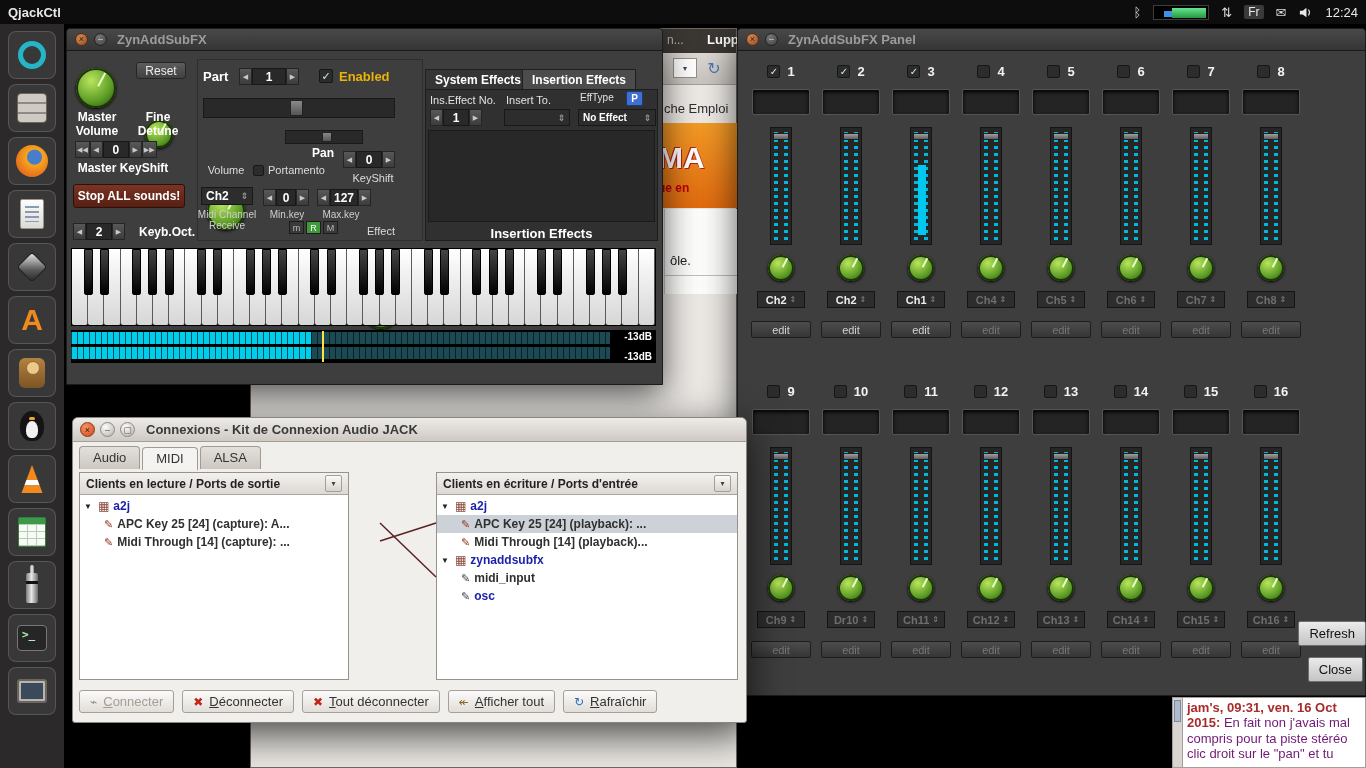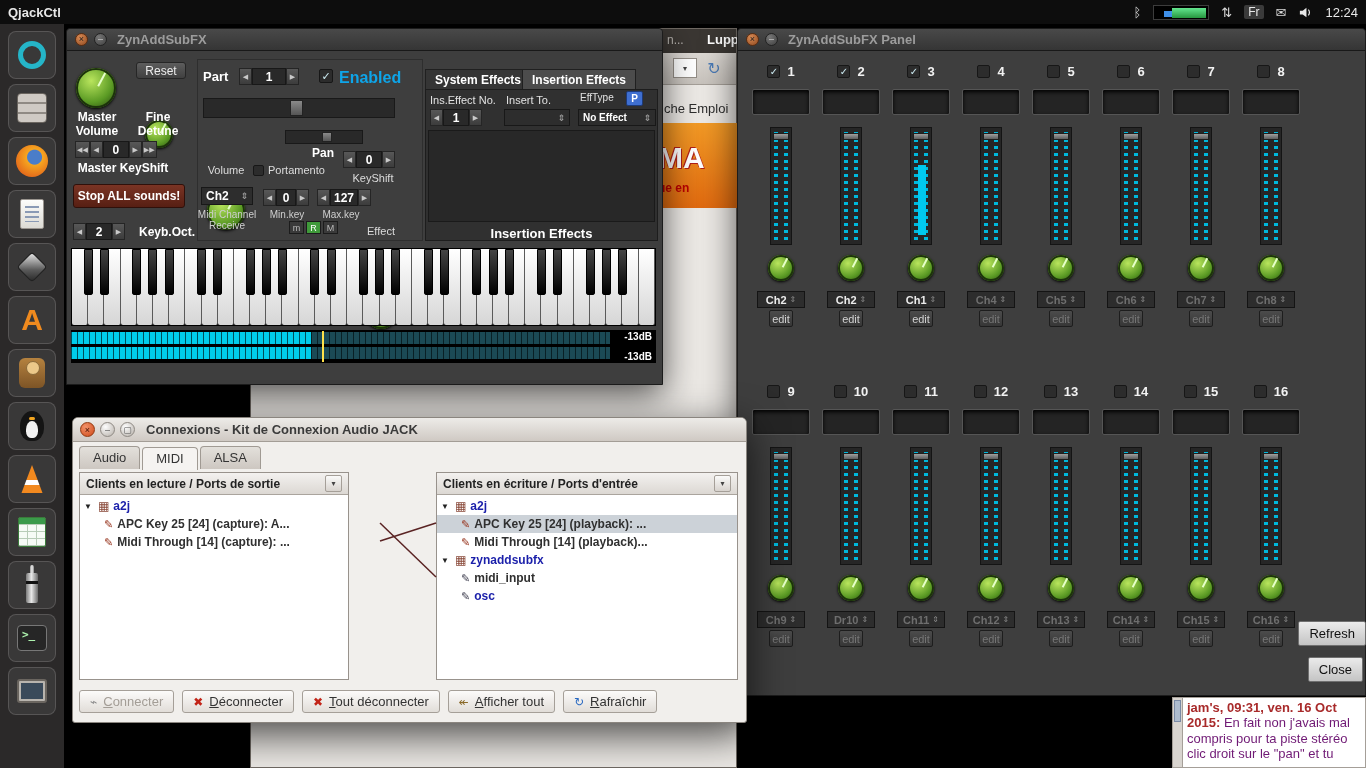--- a/index.html
+++ b/index.html
@@ -123,21 +123,21 @@
   .dash{position:absolute;top:4px;bottom:4px;width:4px;background:repeating-linear-gradient(180deg,#00b8dc 0 3px,rgba(0,0,0,0) 3px 7px)}
   .dash.l{left:3px}.dash.r{right:3px}
   .fhandle{position:absolute;left:2px;right:2px;top:5px;height:7px;background:linear-gradient(#a0a0a0,#5e5e5e);border:1px solid #1f1f1f}
   .meter{position:absolute;left:7px;width:8px;top:32%;bottom:8%;background:#00c8ee}
   .knob-sm{width:26px;height:26px;margin-top:10px}
   .midisel{width:48px;height:17px;margin-top:10px;background:#2d2d2d;border:1px solid #141414;display:flex;
     align-items:center;justify-content:center;gap:3px}
   .mtxt{font-size:11px;font-weight:bold;color:#6e6e6e}
   .mtxt.on{color:#ececec}
   .midisel .ud{font-size:8px;color:#8a8a8a}
-  .editbtn{width:24px;height:17px;margin-top:2px;background:linear-gradient(#4c4c4c,#363636);border:1px solid #1d1d1d;
+  .editbtn{width:60px;height:17px;margin-top:13px;background:linear-gradient(#4c4c4c,#363636);border:1px solid #1d1d1d;
     color:#d2d2d2;font-size:11px;display:flex;align-items:center;justify-content:center;border-radius:2px}
   .editbtn.dim{color:#767676}
   .panel-btn{position:absolute;background:linear-gradient(#ebebeb,#c4c4c4);border:1px solid #6f6f6f;color:#111;
     font-size:13px;padding:4px 10px;border-radius:2px}
 
   
   #conn{position:absolute;left:72px;top:417px;width:675px;height:306px;background:#f1efec;border:1px solid #8a857f;
     border-radius:6px 6px 3px 3px;z-index:26;box-shadow:0 12px 40px rgba(0,0,0,.7)}
   .ltitle{height:24px;background:linear-gradient(#edebe8,#cfc9c3);border-bottom:1px solid #a39d96;
     border-radius:5px 5px 0 0;display:flex;align-items:center;gap:5px;padding:0 7px}
@@ -279,20 +279,24 @@
   <div class="br-toolbar">
     <span class="url-dd">▾</span>
     <span class="reload">↻</span>
   </div>
   <div class="br-content">
     <span class="txt-emploi">che Emploi</span>
     <div class="banner">
       <div class="banner-big">MA</div>
       <div class="banner-sub">ue en</div>
     </div>
+    <div class="white-block">
+      <span class="txt-ole">ôle.</span>
+      <span class="wb-line"></span>
+    </div>
     <div class="portail-row">
       <span>Portail Matériel</span>
       <span class="arr">▶</span>
     </div>
     <span class="titre-label">Titre</span>
     <input class="titre-input" value="APC KEY 25" style="">
   </div>
 </div>
 
 <div id="zyn-panel" class="dwin">
@@ -633,21 +637,21 @@
     <div class="label-w abs" style="left:72px;top:175px;width:64px;text-align:left">Keyb.Oct.</div>
 
     <div class="abs" style="left:130px;top:8px;width:226px;height:182px;border:1px solid #2e2e2e"></div>
     <div class="abs" style="left:136px;top:18px;color:#fff;font-weight:bold;font-size:13px">Part</div>
     <span class="counter" style="left:172px;top:17px">
       <span class="c-btn">◀</span>
       <span class="c-val" style="min-width:34px">1</span>
       <span class="c-btn">▶</span>
     </span>
     <span class="chk abs" style="left:252px;top:18px">✓</span>
-    <div class="abs" style="left:272px;top:18px;color:#0ea5e9;font-weight:bold;font-size:16px">Enabled</div>
+    <div class="abs" style="left:272px;top:18px;color:#eab308;font-weight:bold;font-size:13px">Enabled</div>
 
     <div class="slider-h" style="left:136px;top:47px;width:192px;height:20px">
       <span class="sh-handle" style="left:45%"></span>
     </div>
     <div class="knob abs" style="left:140px;top:73px;width:38px;height:38px"></div>
     <div class="label-s abs" style="left:136px;top:113px;width:46px">Volume</div>
 
     <div class="slider-h" style="left:218px;top:79px;width:78px;height:14px">
       <span class="sh-handle" style="left:48%;width:10px"></span>
     </div>

